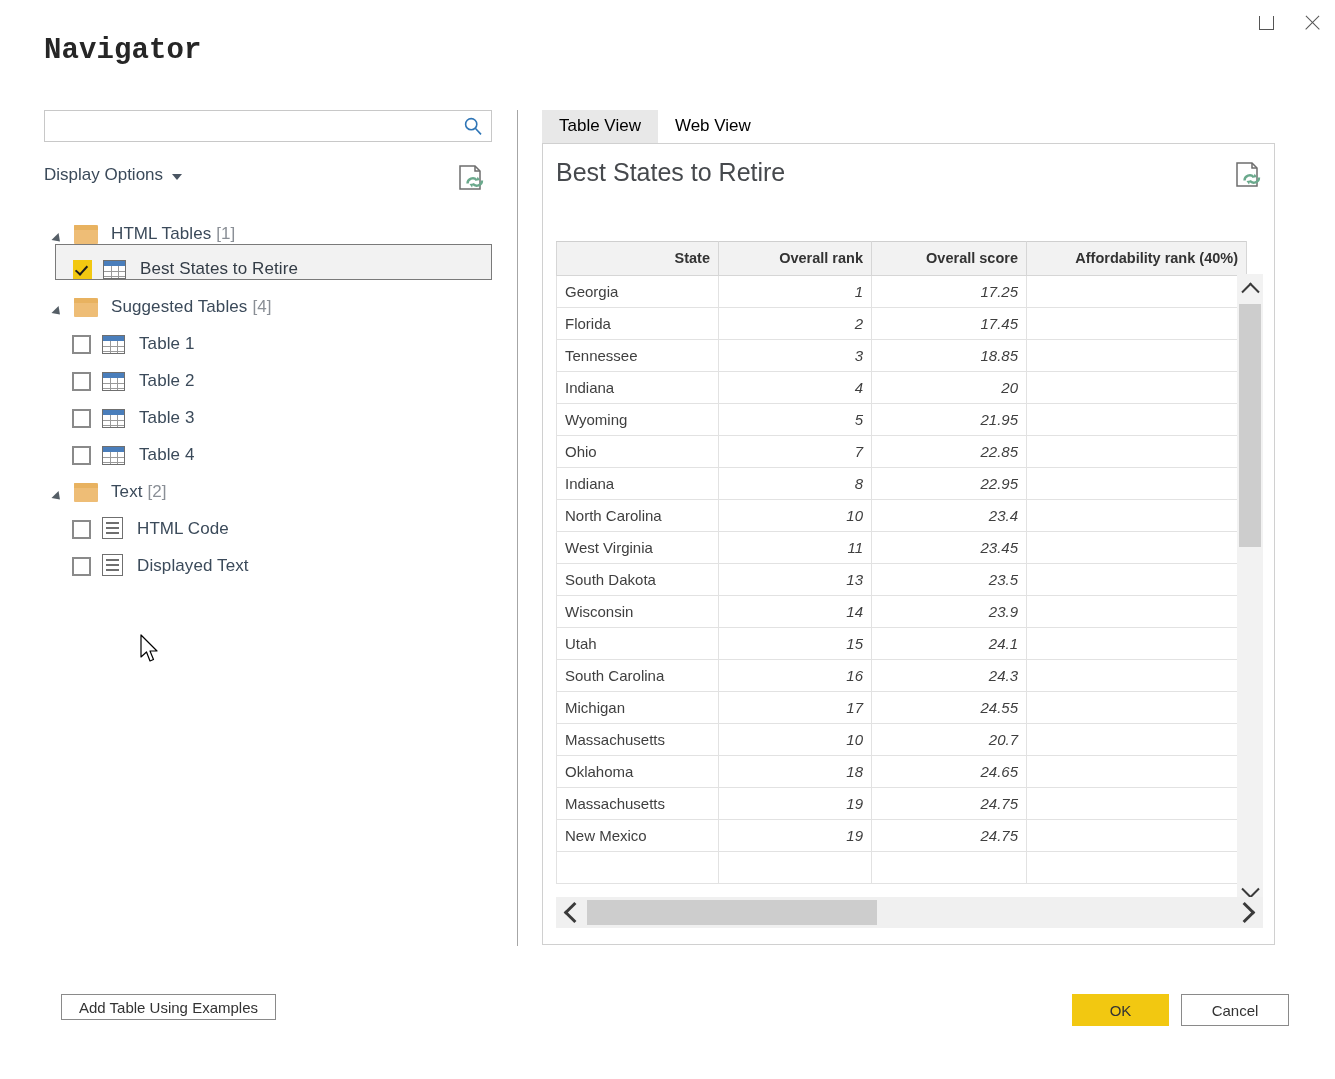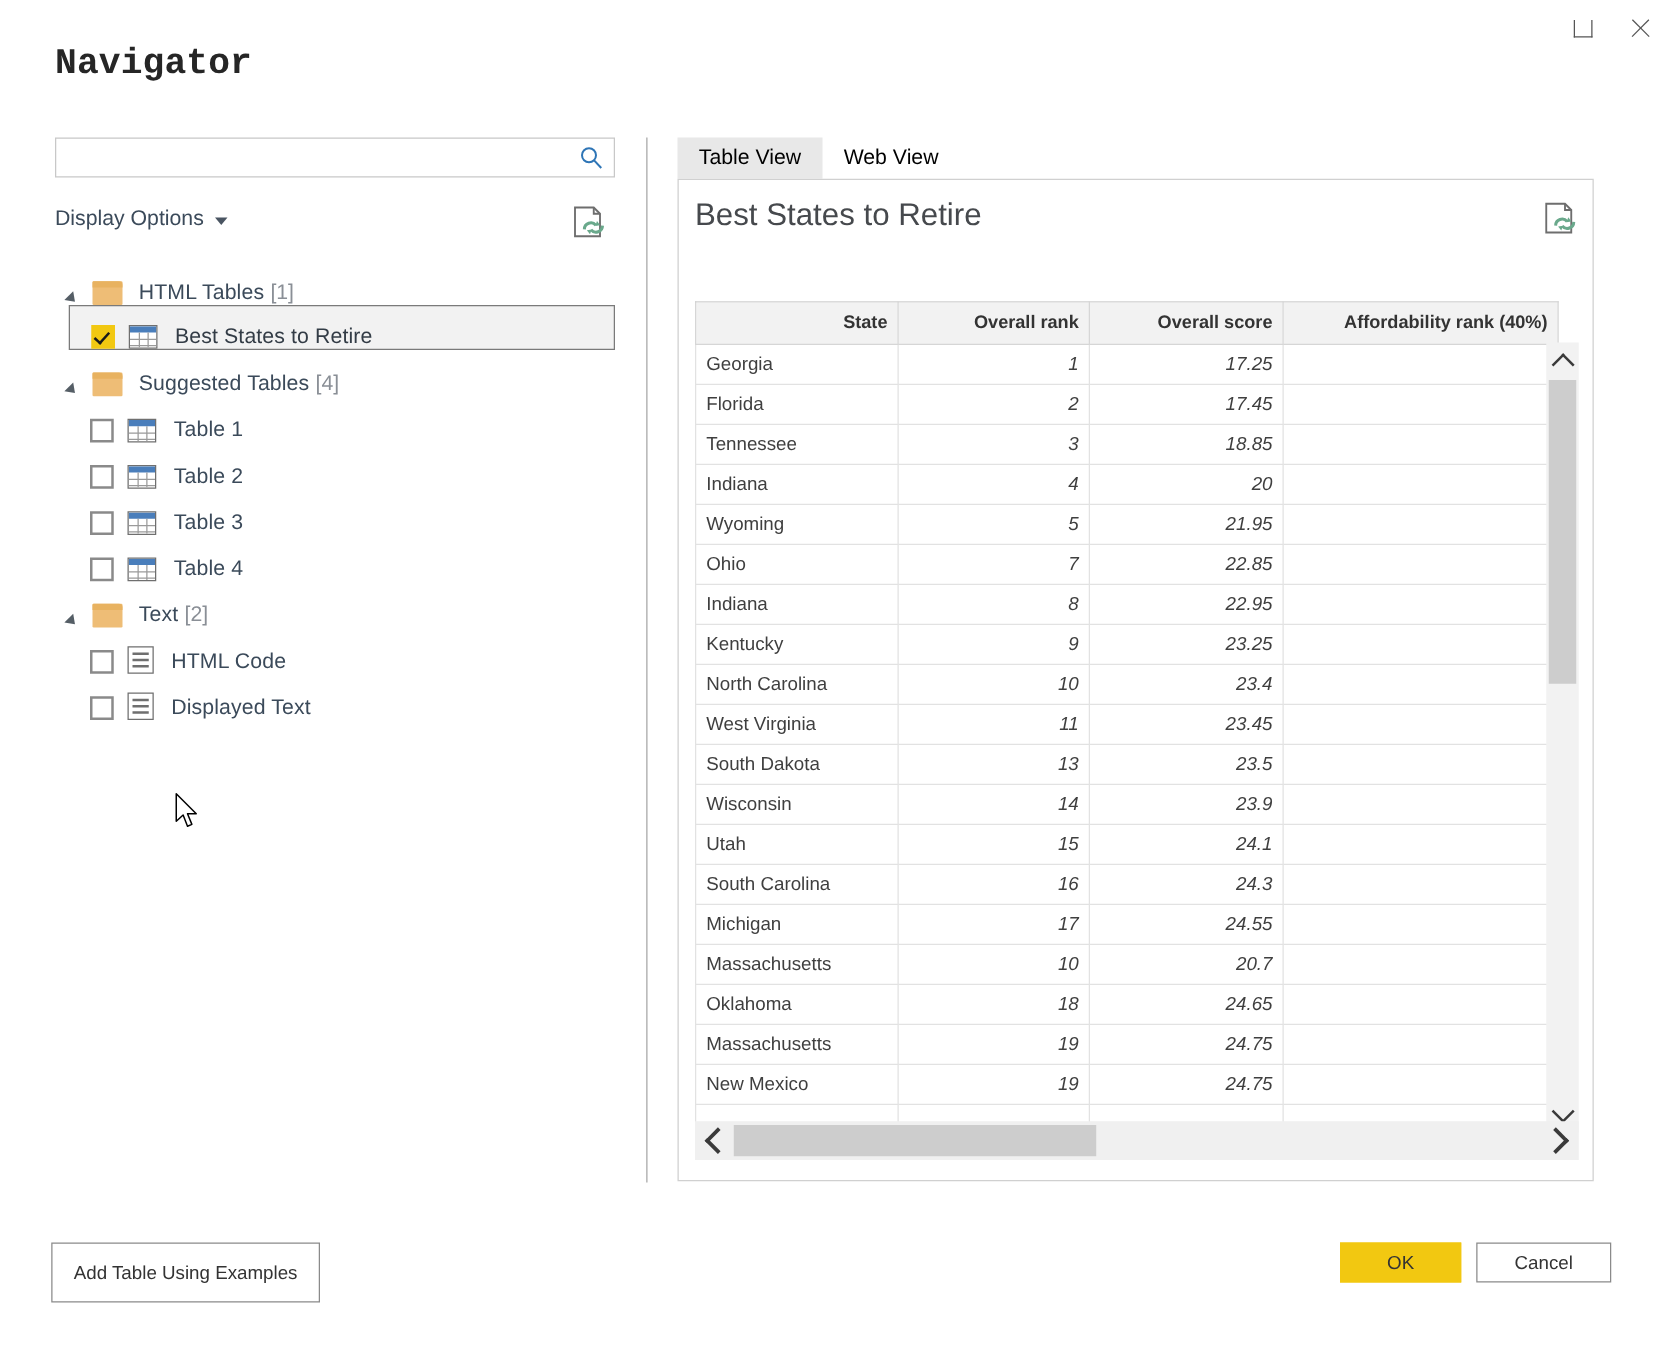--- a/index.html
+++ b/index.html
@@ -417,22 +417,22 @@
     background: #ffffff;
     font-family: "Liberation Sans", sans-serif;
     font-size: 15px;
     color: #333;
     cursor: default;
     display: flex;
     align-items: center;
     justify-content: center;
   }
   #add-table-btn {
-    left: 41px; top: 994px;
-    width: 215px; height: 48px;
+    left: 61px; top: 994px;
+    width: 215px; height: 26px;
   }
   #ok-btn {
     left: 1072px; top: 994px;
     width: 97px; height: 32px;
     background: #f2c811;
     border: 1px solid #f2c811;
   }
   #cancel-btn {
     left: 1181px; top: 994px;
     width: 108px; height: 32px;
@@ -661,26 +661,20 @@
               <td class="num">22.85</td>
               <td></td>
             </tr>
             <tr>
               <td>Indiana</td>
               <td class="num">8</td>
               <td class="num">22.95</td>
               <td></td>
             </tr>
             <tr>
-              <td>Kentucky</td>
-              <td class="num">9</td>
-              <td class="num">23.25</td>
-              <td></td>
-            </tr>
-            <tr>
               <td>North Carolina</td>
               <td class="num">10</td>
               <td class="num">23.4</td>
               <td></td>
             </tr>
             <tr>
               <td>West Virginia</td>
               <td class="num">11</td>
               <td class="num">23.45</td>
               <td></td>

